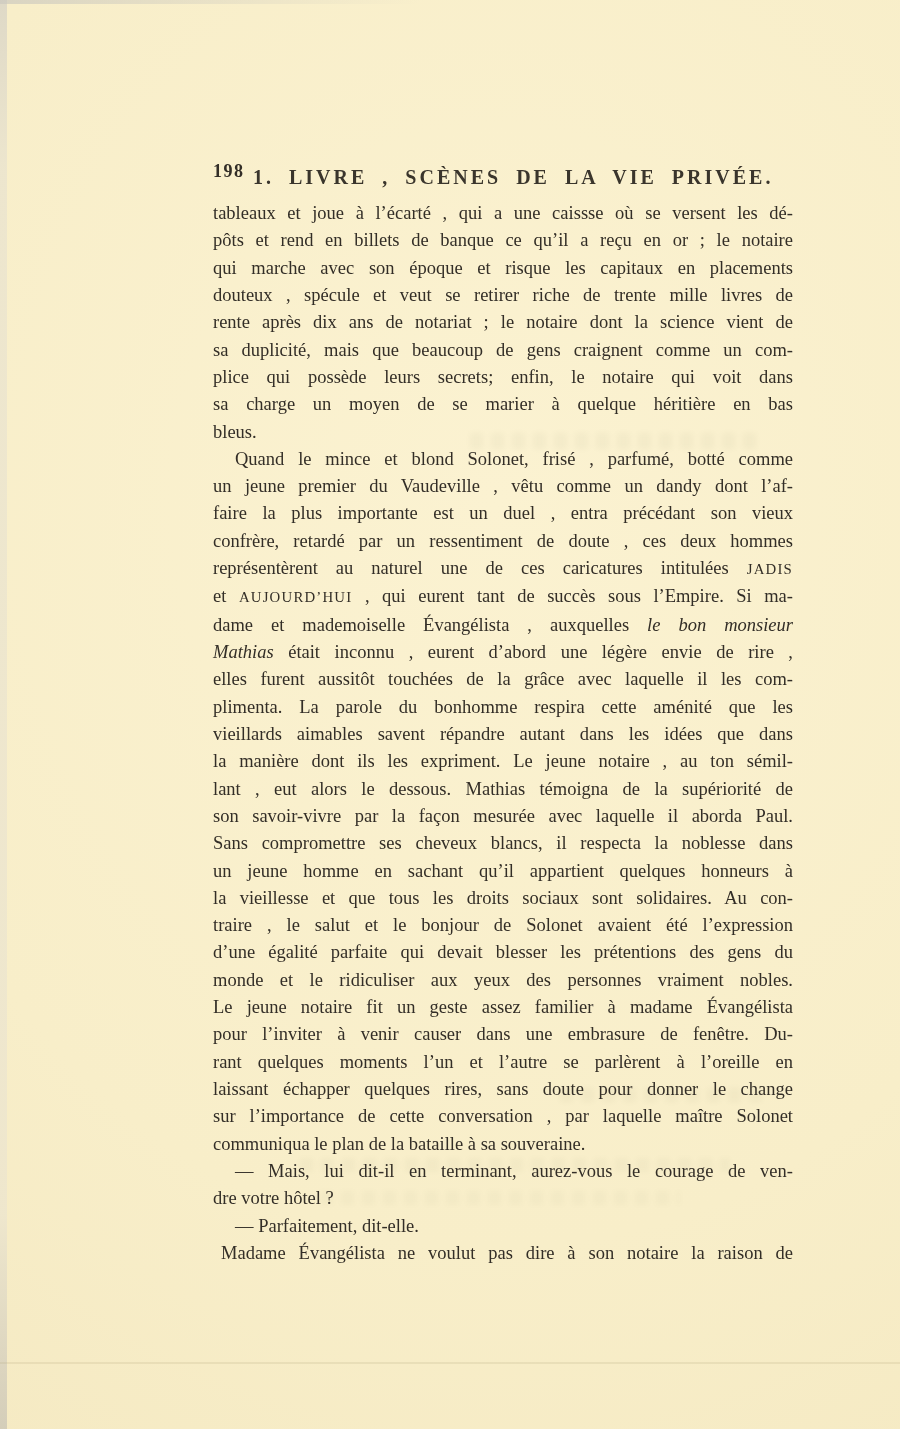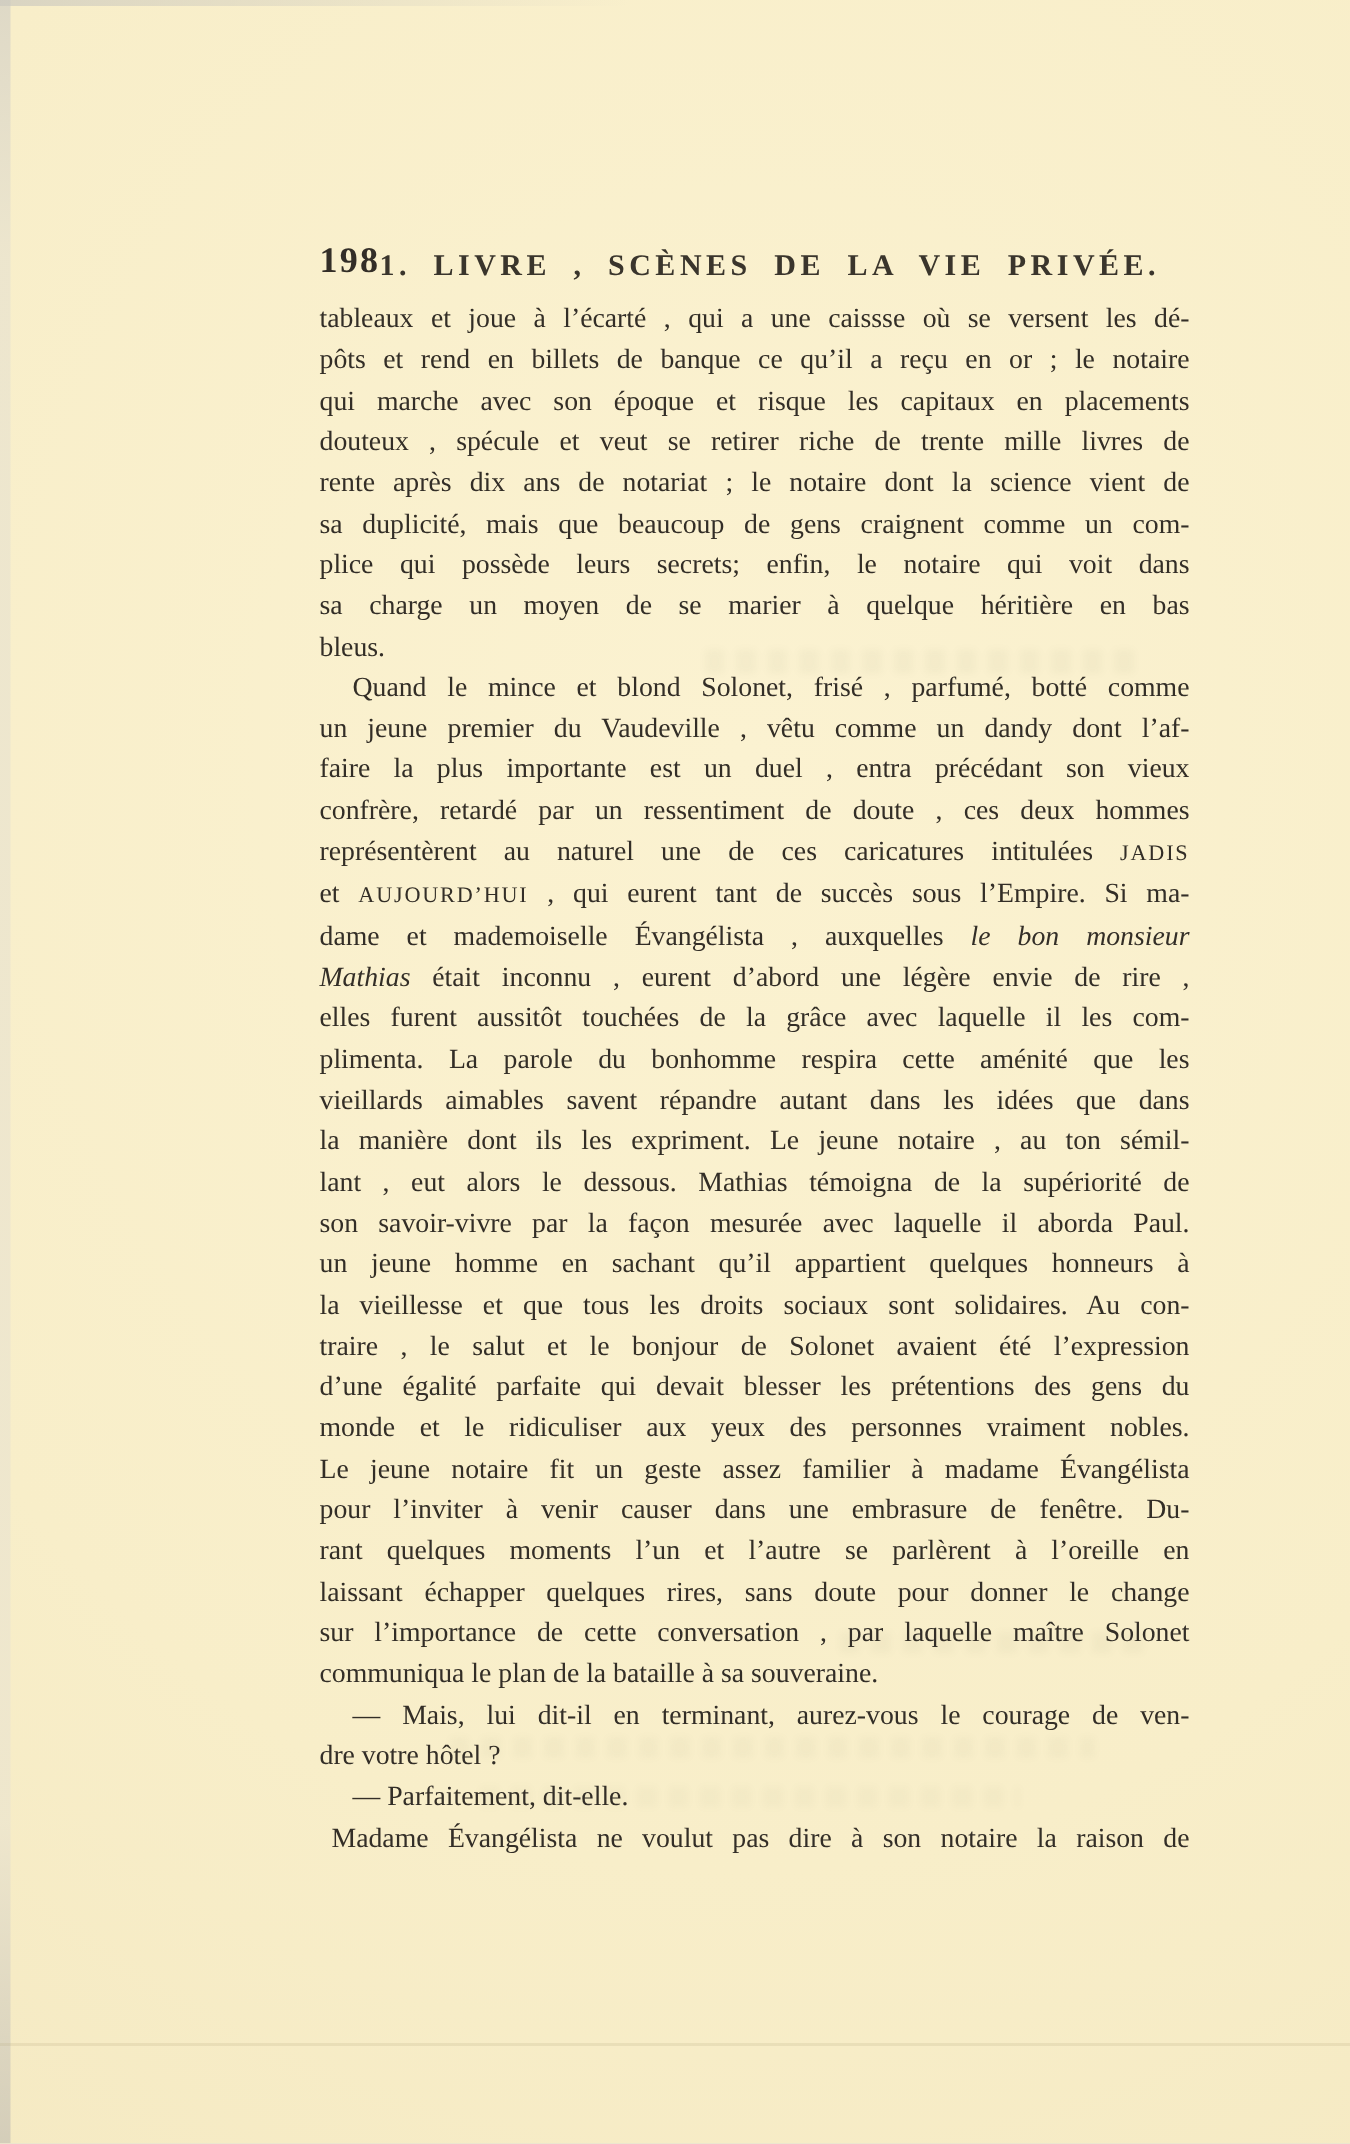--- a/index.html
+++ b/index.html
@@ -34,21 +34,21 @@
   }
   .g1 { left: 470px; top: 433px; width: 290px; height: 16px; }
   .g2 { left: 560px; top: 1088px; width: 210px; height: 14px; }
   .g3 { left: 300px; top: 1158px; width: 430px; height: 14px; opacity: .10; }
   .g4 { left: 320px; top: 1191px; width: 360px; height: 14px; opacity: .09; }
 
   
   .header { position: absolute; left: 213px; top: 161px; width: 580px; height: 28px; }
   .pagenum {
     position: absolute; left: 0; top: 0;
-    font-size: 24px; font-weight: 700; letter-spacing: 1.5px; color: #332e27;
+    font-size: 18px; font-weight: 700; letter-spacing: 1.5px; color: #332e27;
   }
   .runtitle {
     position: absolute; left: 40px; right: 40px; top: 5px; text-align: center;
     font-size: 20px; font-weight: 700; letter-spacing: 3px; word-spacing: 7px;
     color: #3a352c; white-space: nowrap;
   }
 
   
   .body-text {
     position: absolute; left: 213px; top: 200px; width: 580px;
@@ -95,20 +95,21 @@
       <div class="line just"><span>représentèrent au naturel une de ces caricatures intitulées </span><span class="sc">JADIS</span></div>
       <div class="line just"><span>et </span><span class="sc">AUJOURD’HUI</span><span> , qui eurent tant de succès sous l’Empire. Si ma-</span></div>
       <div class="line just"><span>dame et mademoiselle Évangélista , auxquelles </span><span class="it">le bon monsieur</span></div>
       <div class="line just"><span class="it">Mathias</span><span> était inconnu , eurent d’abord une légère envie de rire ,</span></div>
       <div class="line just"><span>elles furent aussitôt touchées de la grâce avec laquelle il les com-</span></div>
       <div class="line just"><span>plimenta. La parole du bonhomme respira cette aménité que les</span></div>
       <div class="line just"><span>vieillards aimables savent répandre autant dans les idées que dans</span></div>
       <div class="line just"><span>la manière dont ils les expriment. Le jeune notaire , au ton sémil-</span></div>
       <div class="line just"><span>lant , eut alors le dessous. Mathias témoigna de la supériorité de</span></div>
       <div class="line just"><span>son savoir-vivre par la façon mesurée avec laquelle il aborda Paul.</span></div>
+      <div class="line just"><span>Sans compromettre ses cheveux blancs, il respecta la noblesse dans</span></div>
       <div class="line just"><span>un jeune homme en sachant qu’il appartient quelques honneurs à</span></div>
       <div class="line just"><span>la vieillesse et que tous les droits sociaux sont solidaires. Au con-</span></div>
       <div class="line just"><span>traire , le salut et le bonjour de Solonet avaient été l’expression</span></div>
       <div class="line just"><span>d’une égalité parfaite qui devait blesser les prétentions des gens du</span></div>
       <div class="line just"><span>monde et le ridiculiser aux yeux des personnes vraiment nobles.</span></div>
       <div class="line just"><span>Le jeune notaire fit un geste assez familier à madame Évangélista</span></div>
       <div class="line just"><span>pour l’inviter à venir causer dans une embrasure de fenêtre. Du-</span></div>
       <div class="line just"><span>rant quelques moments l’un et l’autre se parlèrent à l’oreille en</span></div>
       <div class="line just"><span>laissant échapper quelques rires, sans doute pour donner le change</span></div>
       <div class="line just"><span>sur l’importance de cette conversation , par laquelle maître Solonet</span></div>

